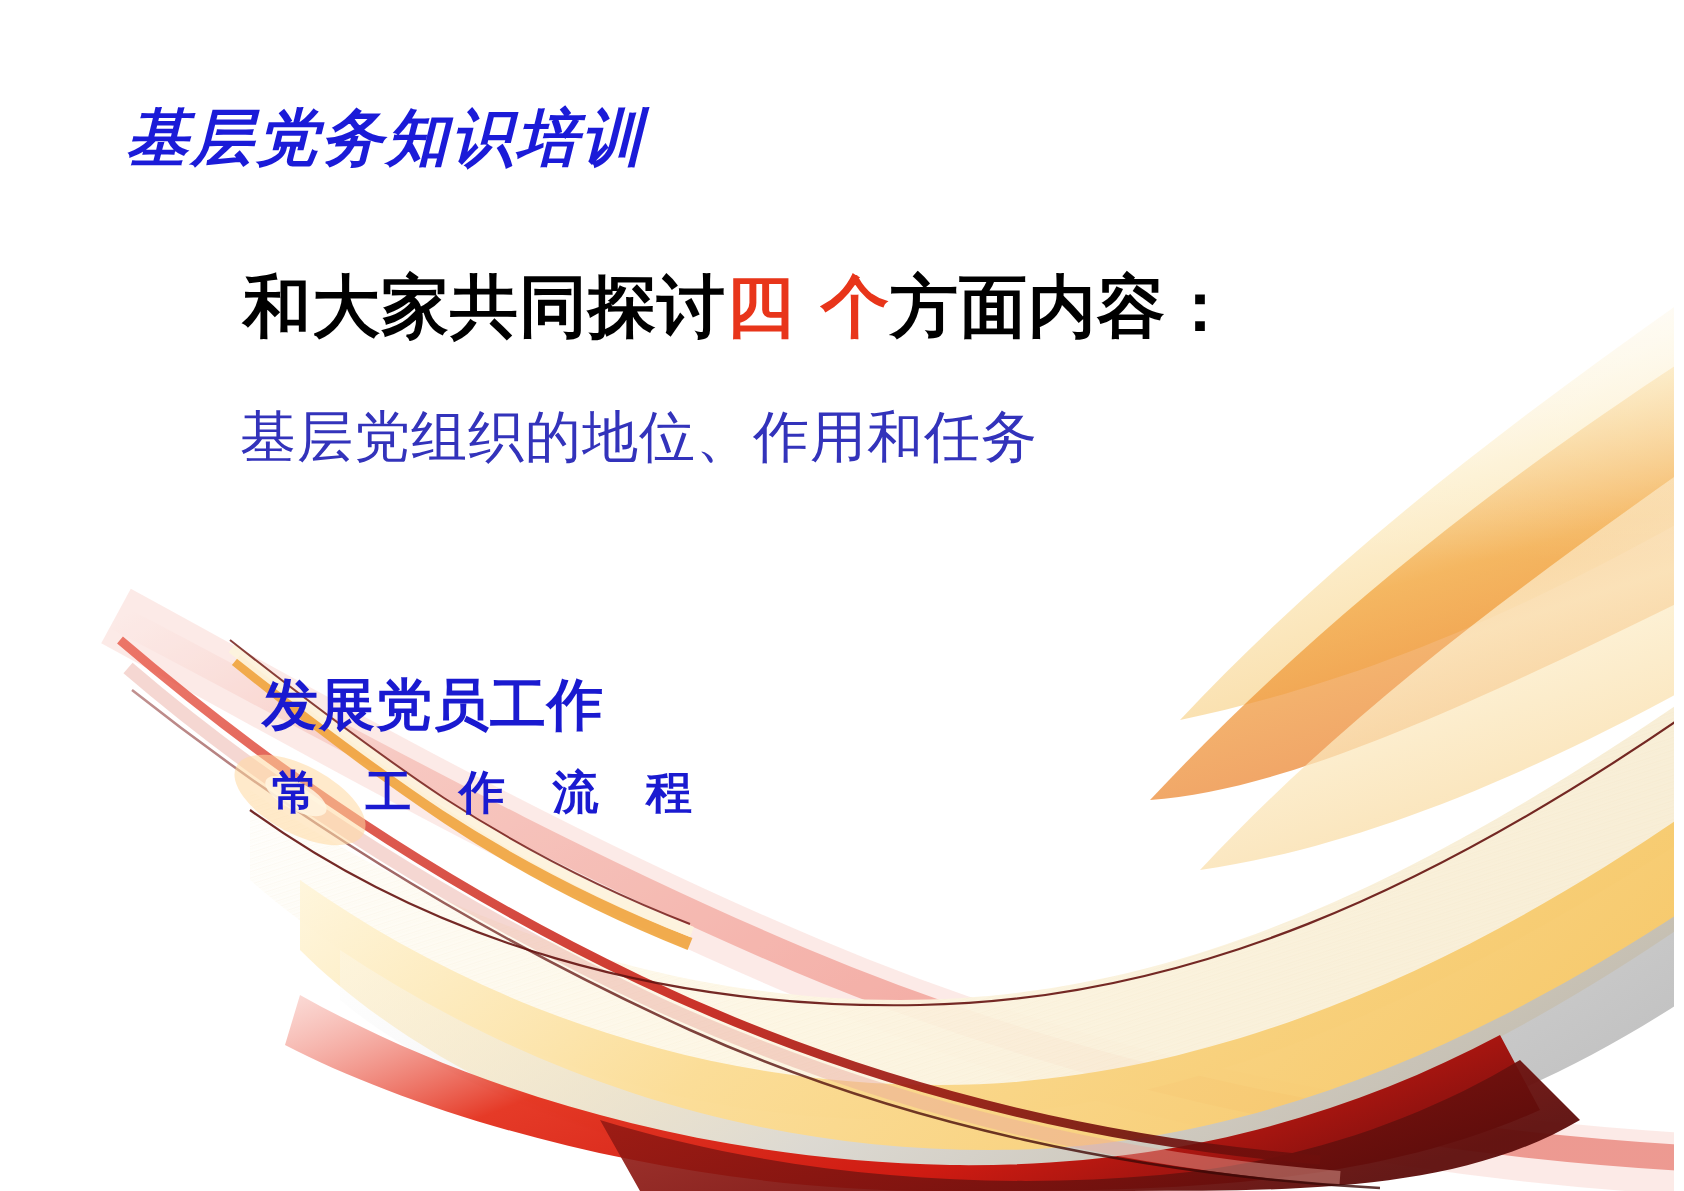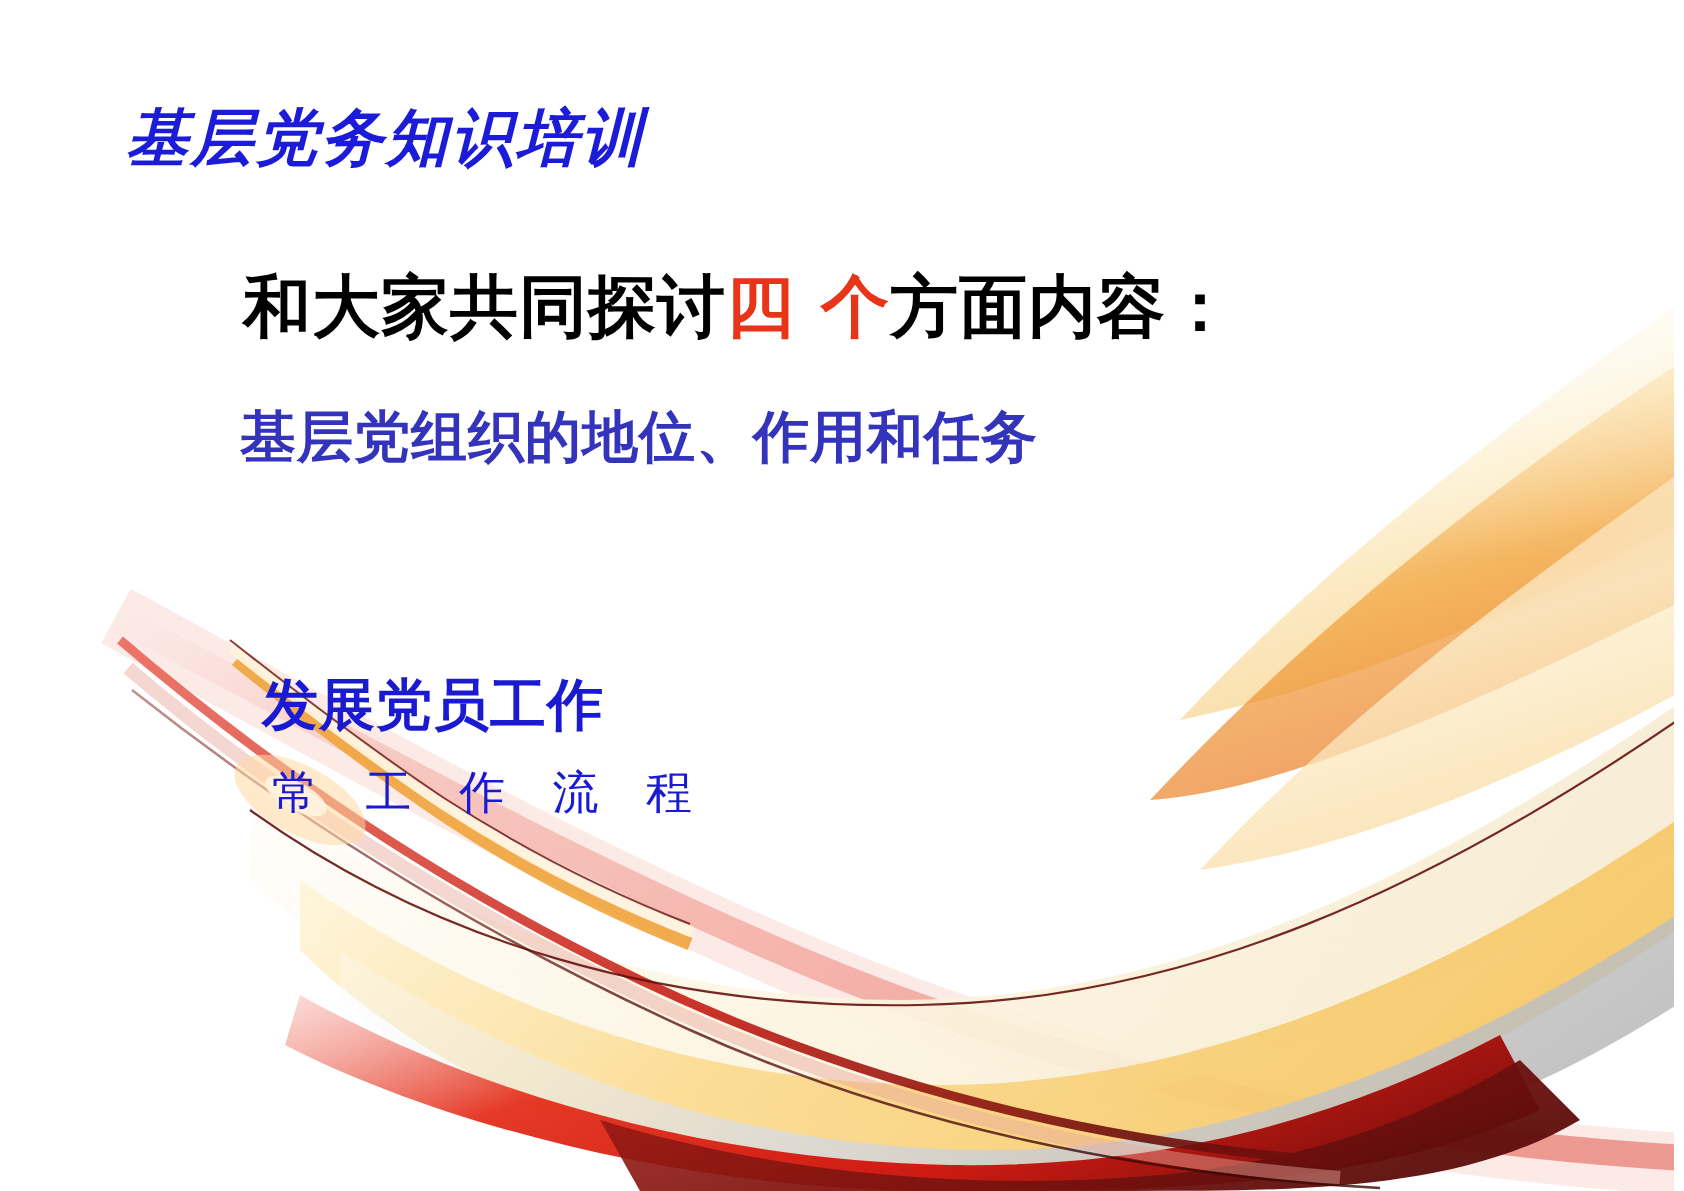--- a/index.html
+++ b/index.html
@@ -82,21 +82,21 @@
   }
   .bullet {
     position: absolute;
     white-space: nowrap;
     color: #2222cc;
   }
   .bullet-1 {
     left: 240px;
     top: 400px;
     font-size: 56px;
-    font-weight: bold;
+    font-weight: normal;
     color: #3333bb;
     letter-spacing: 1px;
     text-align: center;
   }
   .bullet-2 {
     left: 262px;
     top: 518px;
     font-size: 56px;
     font-weight: bold;
     color: #1a1ad0;
@@ -107,21 +107,21 @@
     top: 668px;
     font-size: 56px;
     font-weight: bold;
     color: #1a1ad0;
     letter-spacing: 1px;
   }
   .bullet-4 {
     left: 272px;
     top: 762px;
     font-size: 46px;
-    font-weight: normal;
+    font-weight: bold;
     color: #1a1ad0;
     letter-spacing: 18px;
   }
 </style>
 </head>
 <body>
 
 <div class="slide">
 
   <svg class="bg-art" viewBox="0 0 1684 1191" preserveAspectRatio="none" xmlns="http://www.w3.org/2000/svg">

